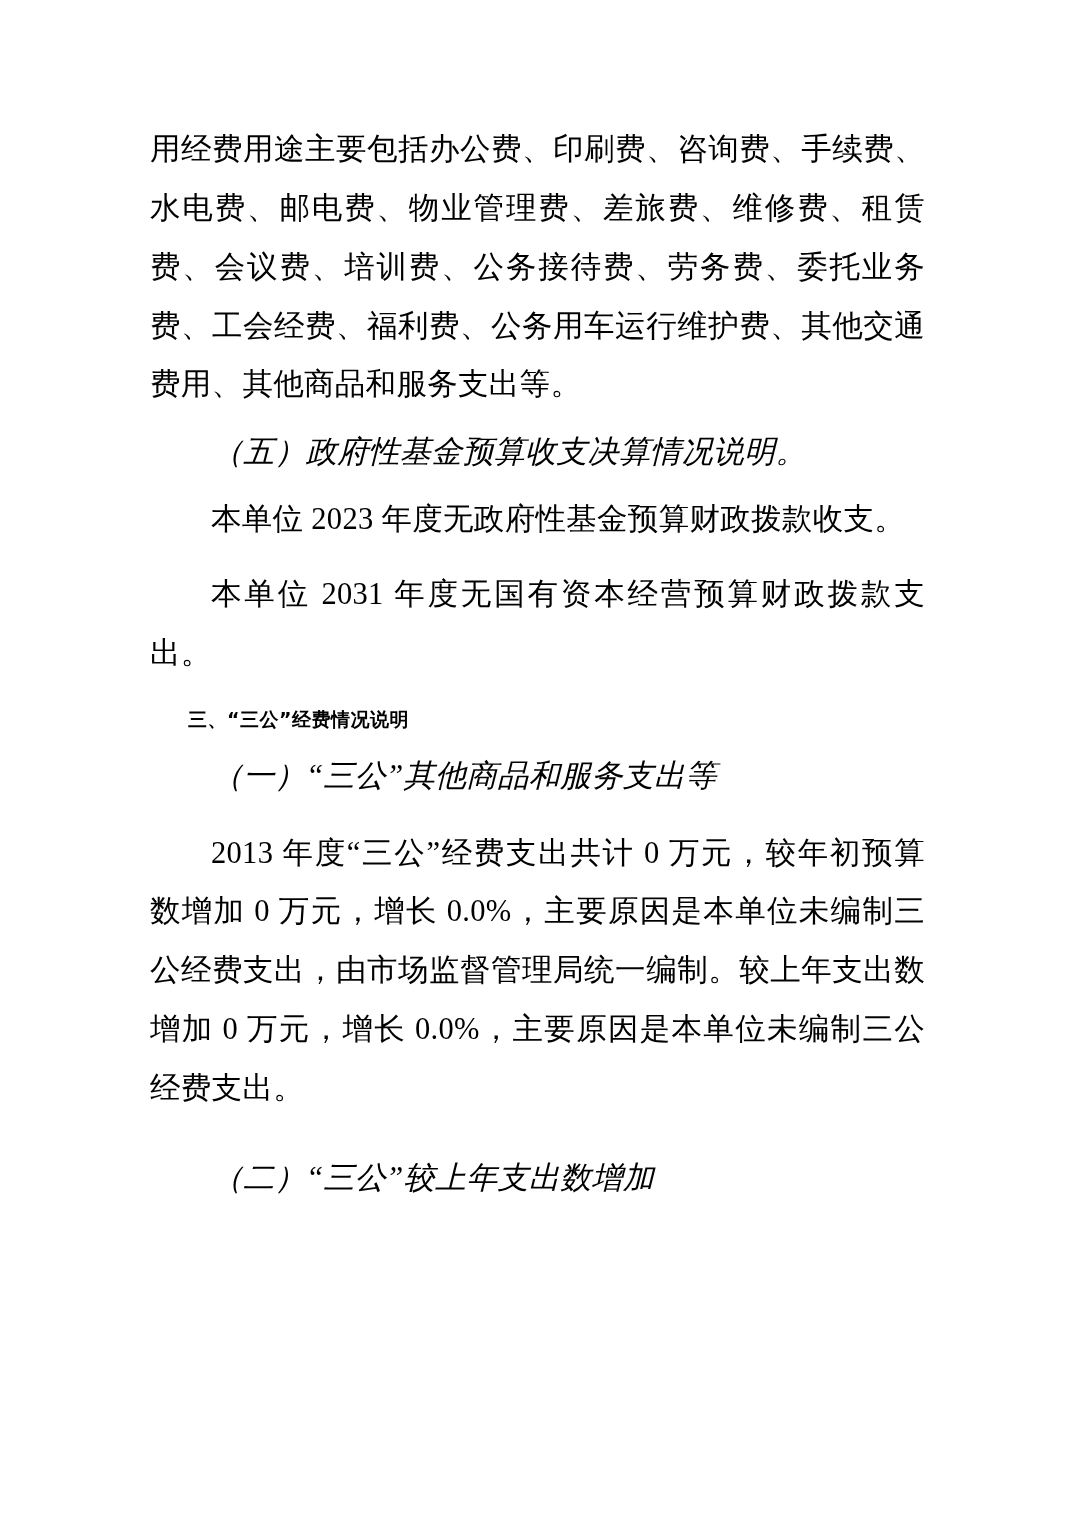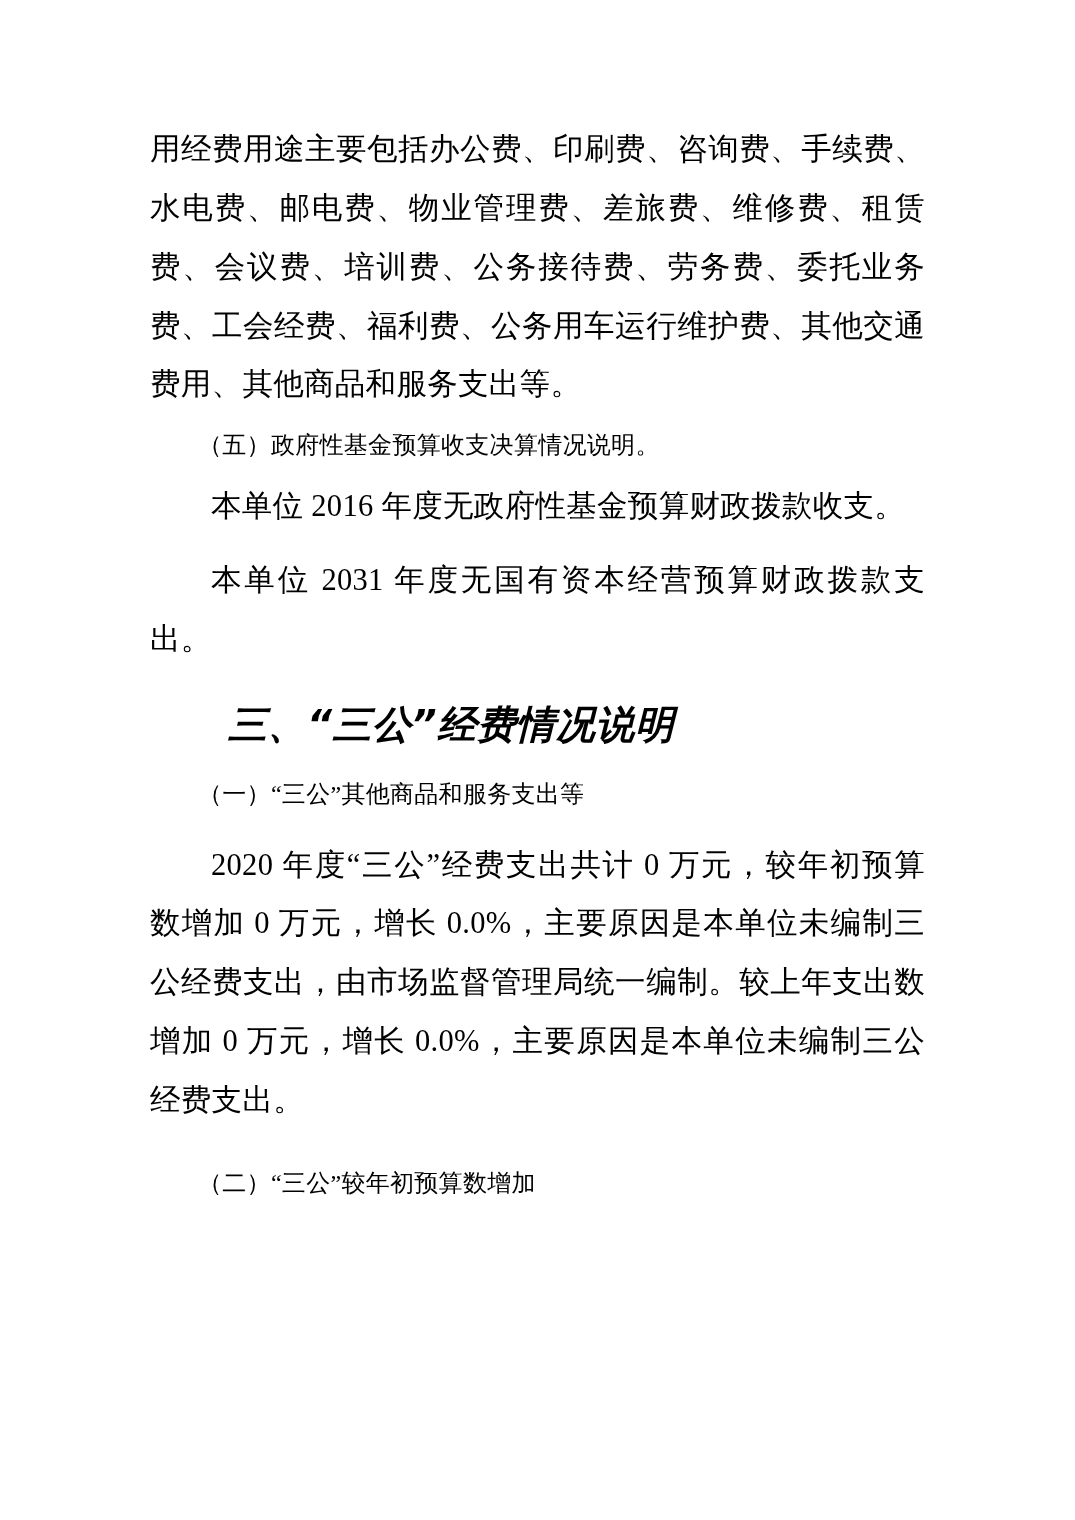--- a/index.html
+++ b/index.html
@@ -34,68 +34,68 @@
   .para {
     text-indent: 2em;
   }
   .para-flush {
     text-indent: 0;
   }
   .heading {
     text-indent: 2em;
     font-family: "DejaVu Sans", "Liberation Sans", sans-serif;
     font-weight: bold;
-    font-size: 39px;
+    font-size: 19px;
     line-height: 1.95;
     letter-spacing: 0.5px;
-    font-style: italic;
   }
   .subheading {
     text-indent: 2em;
     font-weight: normal;
-    font-size: 24px;
+    font-size: 31px;
     line-height: 1.93;
+    font-style: italic;
   }
   .gap-sm { height: 8px; }
   .gap-md { height: 18px; }
   .gap-lg { height: 30px; }
 </style>
 </head>
 <body>
 
 <div class="page">
   <div class="doc-body">
 
     <p class="para-flush">用经费用途主要包括办公费、印刷费、咨询费、手续费、水电费、邮电费、物业管理费、差旅费、维修费、租赁费、会议费、培训费、公务接待费、劳务费、委托业务费、工会经费、福利费、公务用车运行维护费、其他交通费用、其他商品和服务支出等。</p>
 
     <div class="gap-sm"></div>
 
     <p class="para subheading">（五）政府性基金预算收支决算情况说明。</p>
 
     <div class="gap-sm"></div>
 
-    <p class="para">本单位 2016 年度无政府性基金预算财政拨款收支。</p>
+    <p class="para">本单位 2023 年度无政府性基金预算财政拨款收支。</p>
 
     <div class="gap-sm"></div>
 
 
     <div class="gap-sm"></div>
 
     <p class="para">本单位 2031 年度无国有资本经营预算财政拨款支出。</p>
 
     <div class="gap-md"></div>
 
     <p class="heading">三、“三公”经费情况说明</p>
 
     <div class="gap-sm"></div>
 
     <p class="para subheading">（一）“三公”其他商品和服务支出等</p>
 
     <div class="gap-md"></div>
 
-    <p class="para">2020 年度“三公”经费支出共计 0 万元，较年初预算数增加 0 万元，增长 0.0%，主要原因是本单位未编制三公经费支出，由市场监督管理局统一编制。较上年支出数增加 0 万元，增长 0.0%，主要原因是本单位未编制三公经费支出。</p>
+    <p class="para">2013 年度“三公”经费支出共计 0 万元，较年初预算数增加 0 万元，增长 0.0%，主要原因是本单位未编制三公经费支出，由市场监督管理局统一编制。较上年支出数增加 0 万元，增长 0.0%，主要原因是本单位未编制三公经费支出。</p>
 
     <div class="gap-lg"></div>
 
-    <p class="para subheading">（二）“三公”较年初预算数增加</p>
+    <p class="para subheading">（二）“三公”较上年支出数增加</p>
 
   </div>
 </div>
 
 </body></html>

